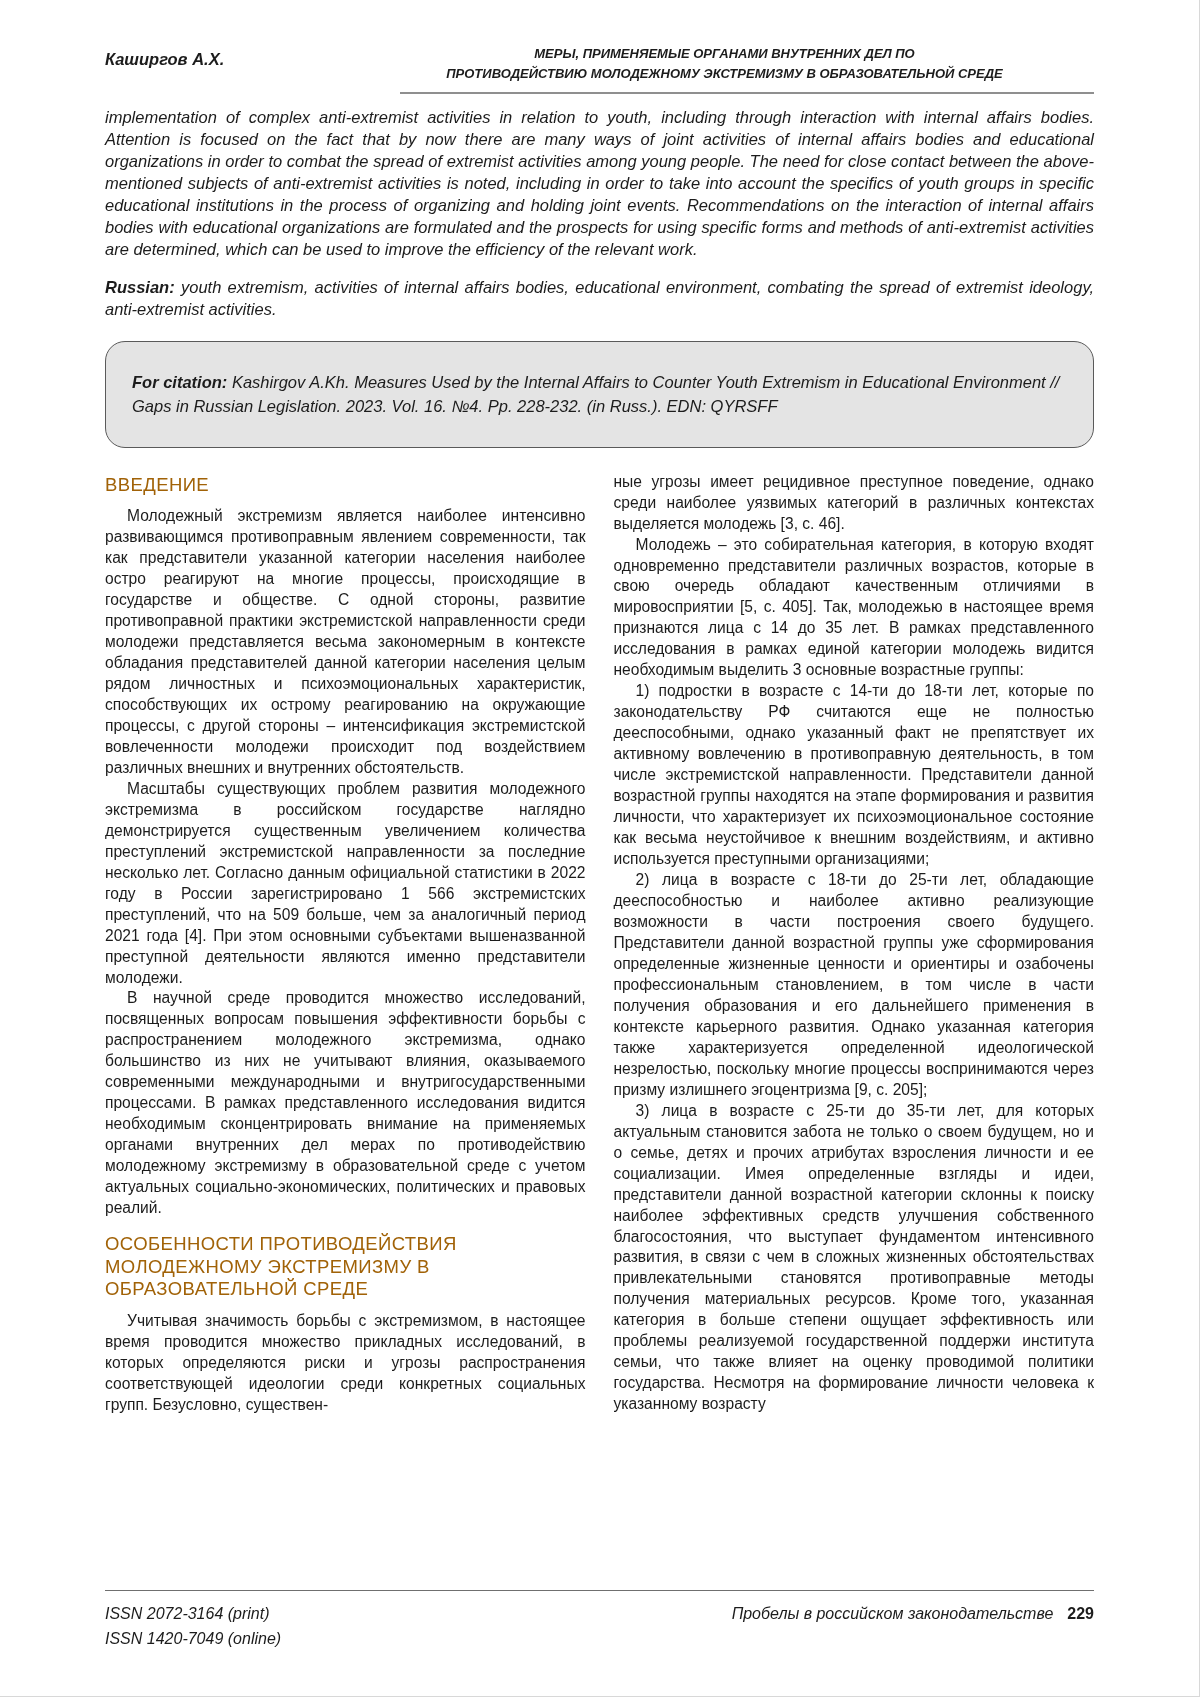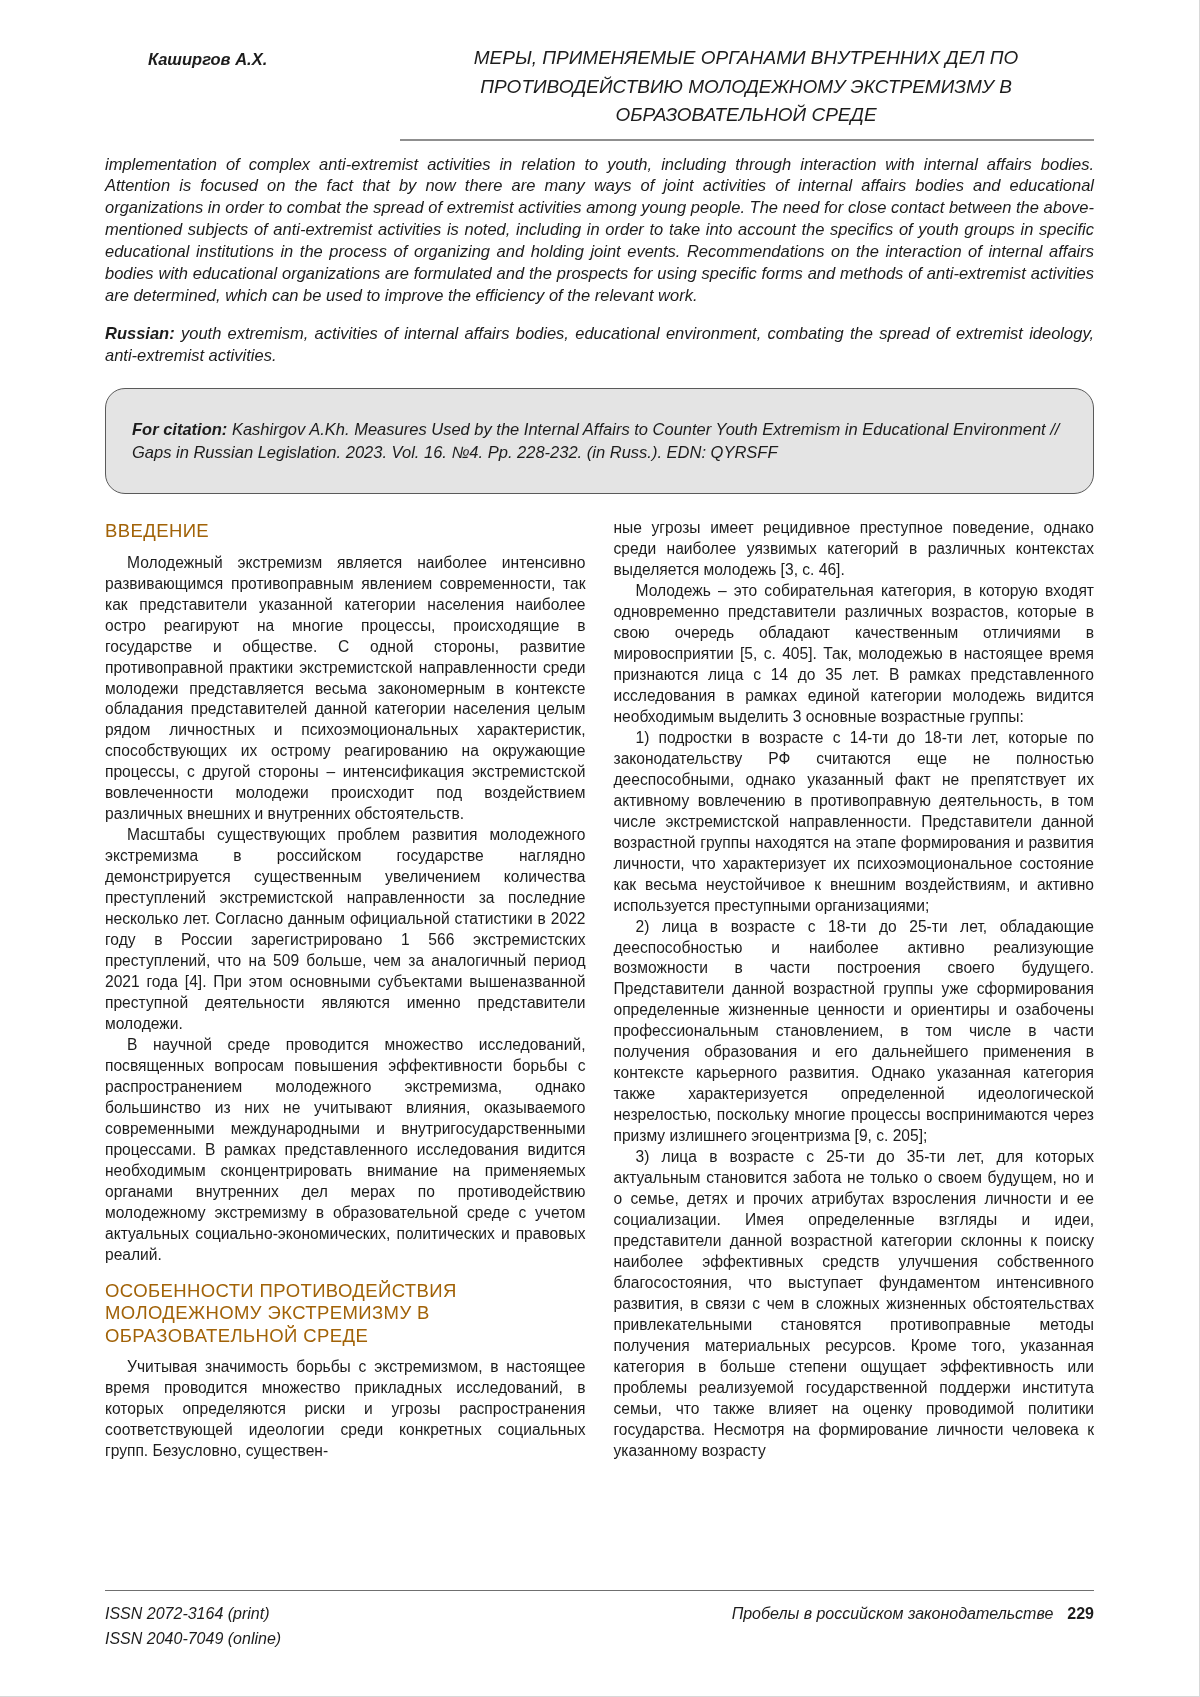--- a/index.html
+++ b/index.html
@@ -11,30 +11,30 @@
     position: relative;
   }
   .page {
     position: absolute; inset: 0;
     padding: 44px 105px 0 105px;
     border-right: 1px solid #d8d8d8;
     border-bottom: 1px solid #d8d8d8;
     background: #fff;
   }
   
-  .header { display: flex; align-items: flex-start; margin-left: 43px; }
+  .header { display: flex; align-items: flex-start; }
   .author {
     width: 250px; flex: none;
     font-weight: bold; font-style: italic;
     font-size: 16.5px; padding-top: 6px;
   }
   .title {
     flex: 1; text-align: center;
-    font-weight: normal; font-style: italic;
-    font-size: 19px; line-height: 1.5;
+    font-weight: bold; font-style: italic;
+    font-size: 13px; line-height: 1.5;
   }
   .header-rule {
     border: none; border-top: 2px solid #8f8f8f;
     margin-left: 295px; margin-top: 9px;
   }
   
   .abstract {
     margin-top: 13px;
     font-style: italic; font-size: 16.5px; line-height: 1.33;
     text-align: justify;
@@ -122,19 +122,19 @@
       <p>3) лица в возрасте с 25-ти до 35-ти лет, для которых актуальным становится забота не только о своем будущем, но и о семье, детях и прочих атрибутах взросления личности и ее социализации. Имея определенные взгляды и идеи, представители данной возрастной категории склонны к поиску наиболее эффективных средств улучшения собственного благосостояния, что выступает фундаментом интенсивного развития, в связи с чем в сложных жизненных обстоятельствах привлекательными становятся противоправные методы получения материальных ресурсов. Кроме того, указанная категория в больше степени ощущает эффективность или проблемы реализуемой государственной поддержи института семьи, что также влияет на оценку проводимой политики государства. Несмотря на формирование личности человека к указанному возрасту</p>
     </div>
 
   </div>
 
   <div class="footer">
     <hr class="footer-rule">
     <div class="footer-row">
       <div class="footer-left">
         <div>ISSN 2072-3164 (print)</div>
-        <div>ISSN 2040-7049 (online)</div>
+        <div>ISSN 1420-7049 (online)</div>
       </div>
       <div class="footer-right"><span>Пробелы в российском законодательстве</span><span class="page-number">229</span></div>
     </div>
   </div>
 
 </div>
 
 </body></html>

